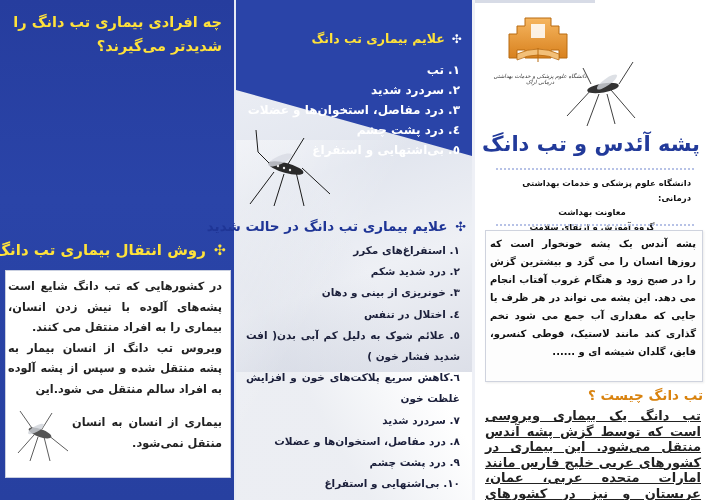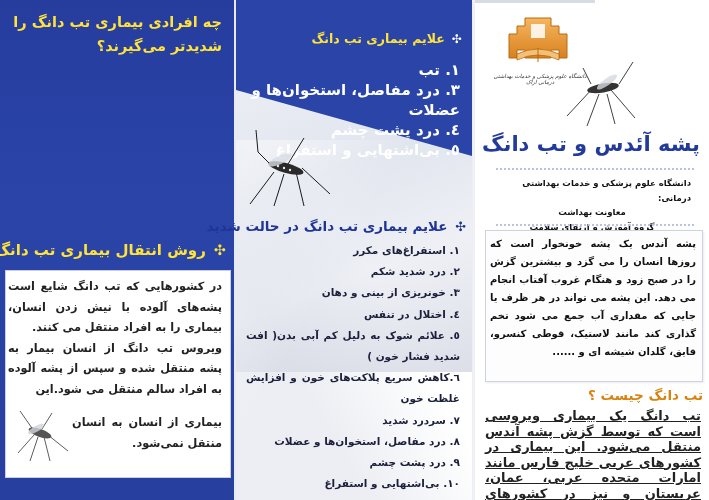--- a/index.html
+++ b/index.html
@@ -54,21 +54,21 @@
   .mid-facets {
     position: absolute; left: 0; top: 140px; width: 236px; height: 360px;
     background:
       linear-gradient(120deg, rgba(255,255,255,0.55) 0%, rgba(255,255,255,0) 40%),
       linear-gradient(60deg, rgba(200,206,220,0.35) 30%, rgba(255,255,255,0) 60%);
   }
   .mid-sec1-title {
     position: absolute; right: 10px; top: 31px; color: #ffe23a; font-weight: bold; font-size: 12.5px;
   }
   .mid-sec1-list { position: absolute; right: 12px; top: 60px; list-style: none; }
-  .mid-sec1-list li { color: #ffffff; font-size: 15px; line-height: 20px; font-weight: bold; text-align: right; }
+  .mid-sec1-list li { color: #ffffff; font-size: 12px; line-height: 20px; font-weight: bold; text-align: right; }
 
   .mid-sec2-title {
     position: absolute; right: 6px; top: 218px; color: #1f3596; font-weight: bold; font-size: 13.5px; white-space: nowrap;
   }
   .mid-sec2-list { position: absolute; right: 12px; top: 240px; width: 214px; list-style: none; }
   .mid-sec2-list li { color: #1b1f3a; font-size: 10.5px; line-height: 21.2px; font-weight: bold; text-align: right; }
   .mid-sec2-list li.long { text-align: justify; text-align-last: right; }
   .mosq-big { position: absolute; left: 8px; top: 128px; width: 90px; height: 80px; }
 
   .sep-mid { position: absolute; left: 472px; top: 0; width: 3px; height: 500px; background: #eef0f6; }
@@ -151,20 +151,21 @@
   <section class="panel-mid">
     <div class="mid-facets"></div>
     <div class="mid-blue"></div>
 
     <h3 class="mid-sec1-title">
       <span class="bullet" style="color:#fff;">✣</span>
       <span>علایم بیماری تب دانگ</span>
     </h3>
     <ol class="mid-sec1-list">
       <li>۱. تب</li>
+      <li>۲. سردرد شدید</li>
       <li>۳. درد مفاصل، استخوان‌ها و عضلات</li>
       <li>٤. درد پشت چشم</li>
       <li>٥. بی‌اشتهایی و استفراغ</li>
     </ol>
 
     <svg class="mosq-big" viewBox="0 0 90 80">
       <g stroke="#1b1b1b" stroke-width="1" fill="none">
         <path d="M12 2 L14 24 L30 40"></path>
           <path d="M30 44 L6 76"></path>
           <path d="M40 46 L30 78"></path>

